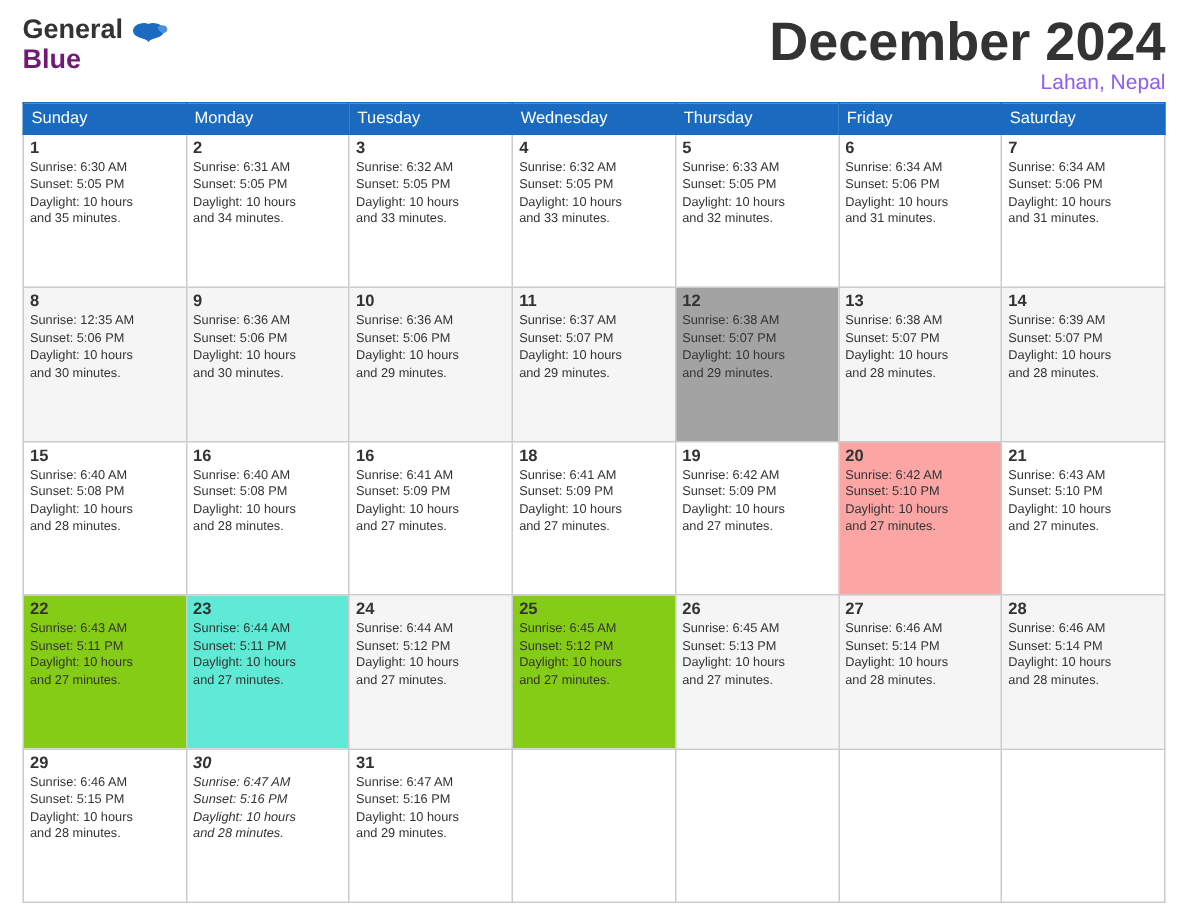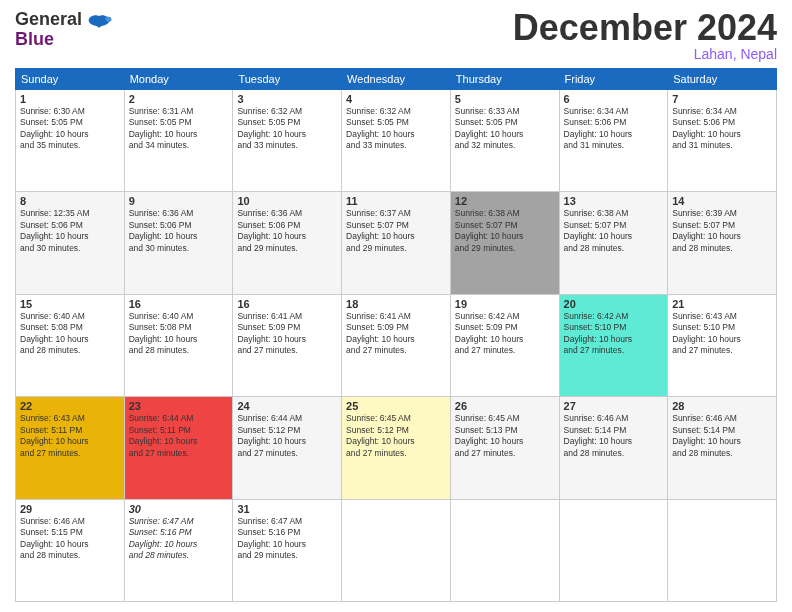--- a/index.html
+++ b/index.html
@@ -251,58 +251,58 @@
             <div class="day-info">Daylight: 10 hours</div>
             <div class="day-info">and 27 minutes.</div>
           </td>
           <td style="background-color: rgb(255, 255, 255);">
             <span class="day-num">19</span>
             <div class="day-info">Sunrise: 6:42 AM</div>
             <div class="day-info">Sunset: 5:09 PM</div>
             <div class="day-info">Daylight: 10 hours</div>
             <div class="day-info">and 27 minutes.</div>
           </td>
-          <td style="background-color: #5eead4;">
+          <td style="background-color: #fca5a5;">
             <span class="day-num">20</span>
             <div class="day-info">Sunrise: 6:42 AM</div>
             <div class="day-info">Sunset: 5:10 PM</div>
             <div class="day-info">Daylight: 10 hours</div>
             <div class="day-info">and 27 minutes.</div>
           </td>
           <td style="background-color: rgb(255, 255, 255);">
             <span class="day-num">21</span>
             <div class="day-info">Sunrise: 6:43 AM</div>
             <div class="day-info">Sunset: 5:10 PM</div>
             <div class="day-info">Daylight: 10 hours</div>
             <div class="day-info">and 27 minutes.</div>
           </td>
         </tr>
         <tr>
-          <td style="background-color: #eab308; margin-top: 18px;">
+          <td style="background-color: #84cc16; margin-top: 18px;">
             <span class="day-num">22</span>
             <div class="day-info">Sunrise: 6:43 AM</div>
             <div class="day-info">Sunset: 5:11 PM</div>
             <div class="day-info">Daylight: 10 hours</div>
             <div class="day-info">and 27 minutes.</div>
           </td>
-          <td style="background-color: #ef4444;">
+          <td style="background-color: #5eead4;">
             <span class="day-num">23</span>
             <div class="day-info">Sunrise: 6:44 AM</div>
             <div class="day-info">Sunset: 5:11 PM</div>
             <div class="day-info">Daylight: 10 hours</div>
             <div class="day-info">and 27 minutes.</div>
           </td>
           <td style="background-color: rgb(245, 245, 245); margin-left: 44px;">
             <span class="day-num">24</span>
             <div class="day-info">Sunrise: 6:44 AM</div>
             <div class="day-info">Sunset: 5:12 PM</div>
             <div class="day-info">Daylight: 10 hours</div>
             <div class="day-info">and 27 minutes.</div>
           </td>
-          <td style="background-color: #fef9c3;">
+          <td style="background-color: #84cc16;">
             <span class="day-num">25</span>
             <div class="day-info">Sunrise: 6:45 AM</div>
             <div class="day-info">Sunset: 5:12 PM</div>
             <div class="day-info">Daylight: 10 hours</div>
             <div class="day-info">and 27 minutes.</div>
           </td>
           <td style="background-color: rgb(245, 245, 245);">
             <span class="day-num">26</span>
             <div class="day-info">Sunrise: 6:45 AM</div>
             <div class="day-info">Sunset: 5:13 PM</div>

